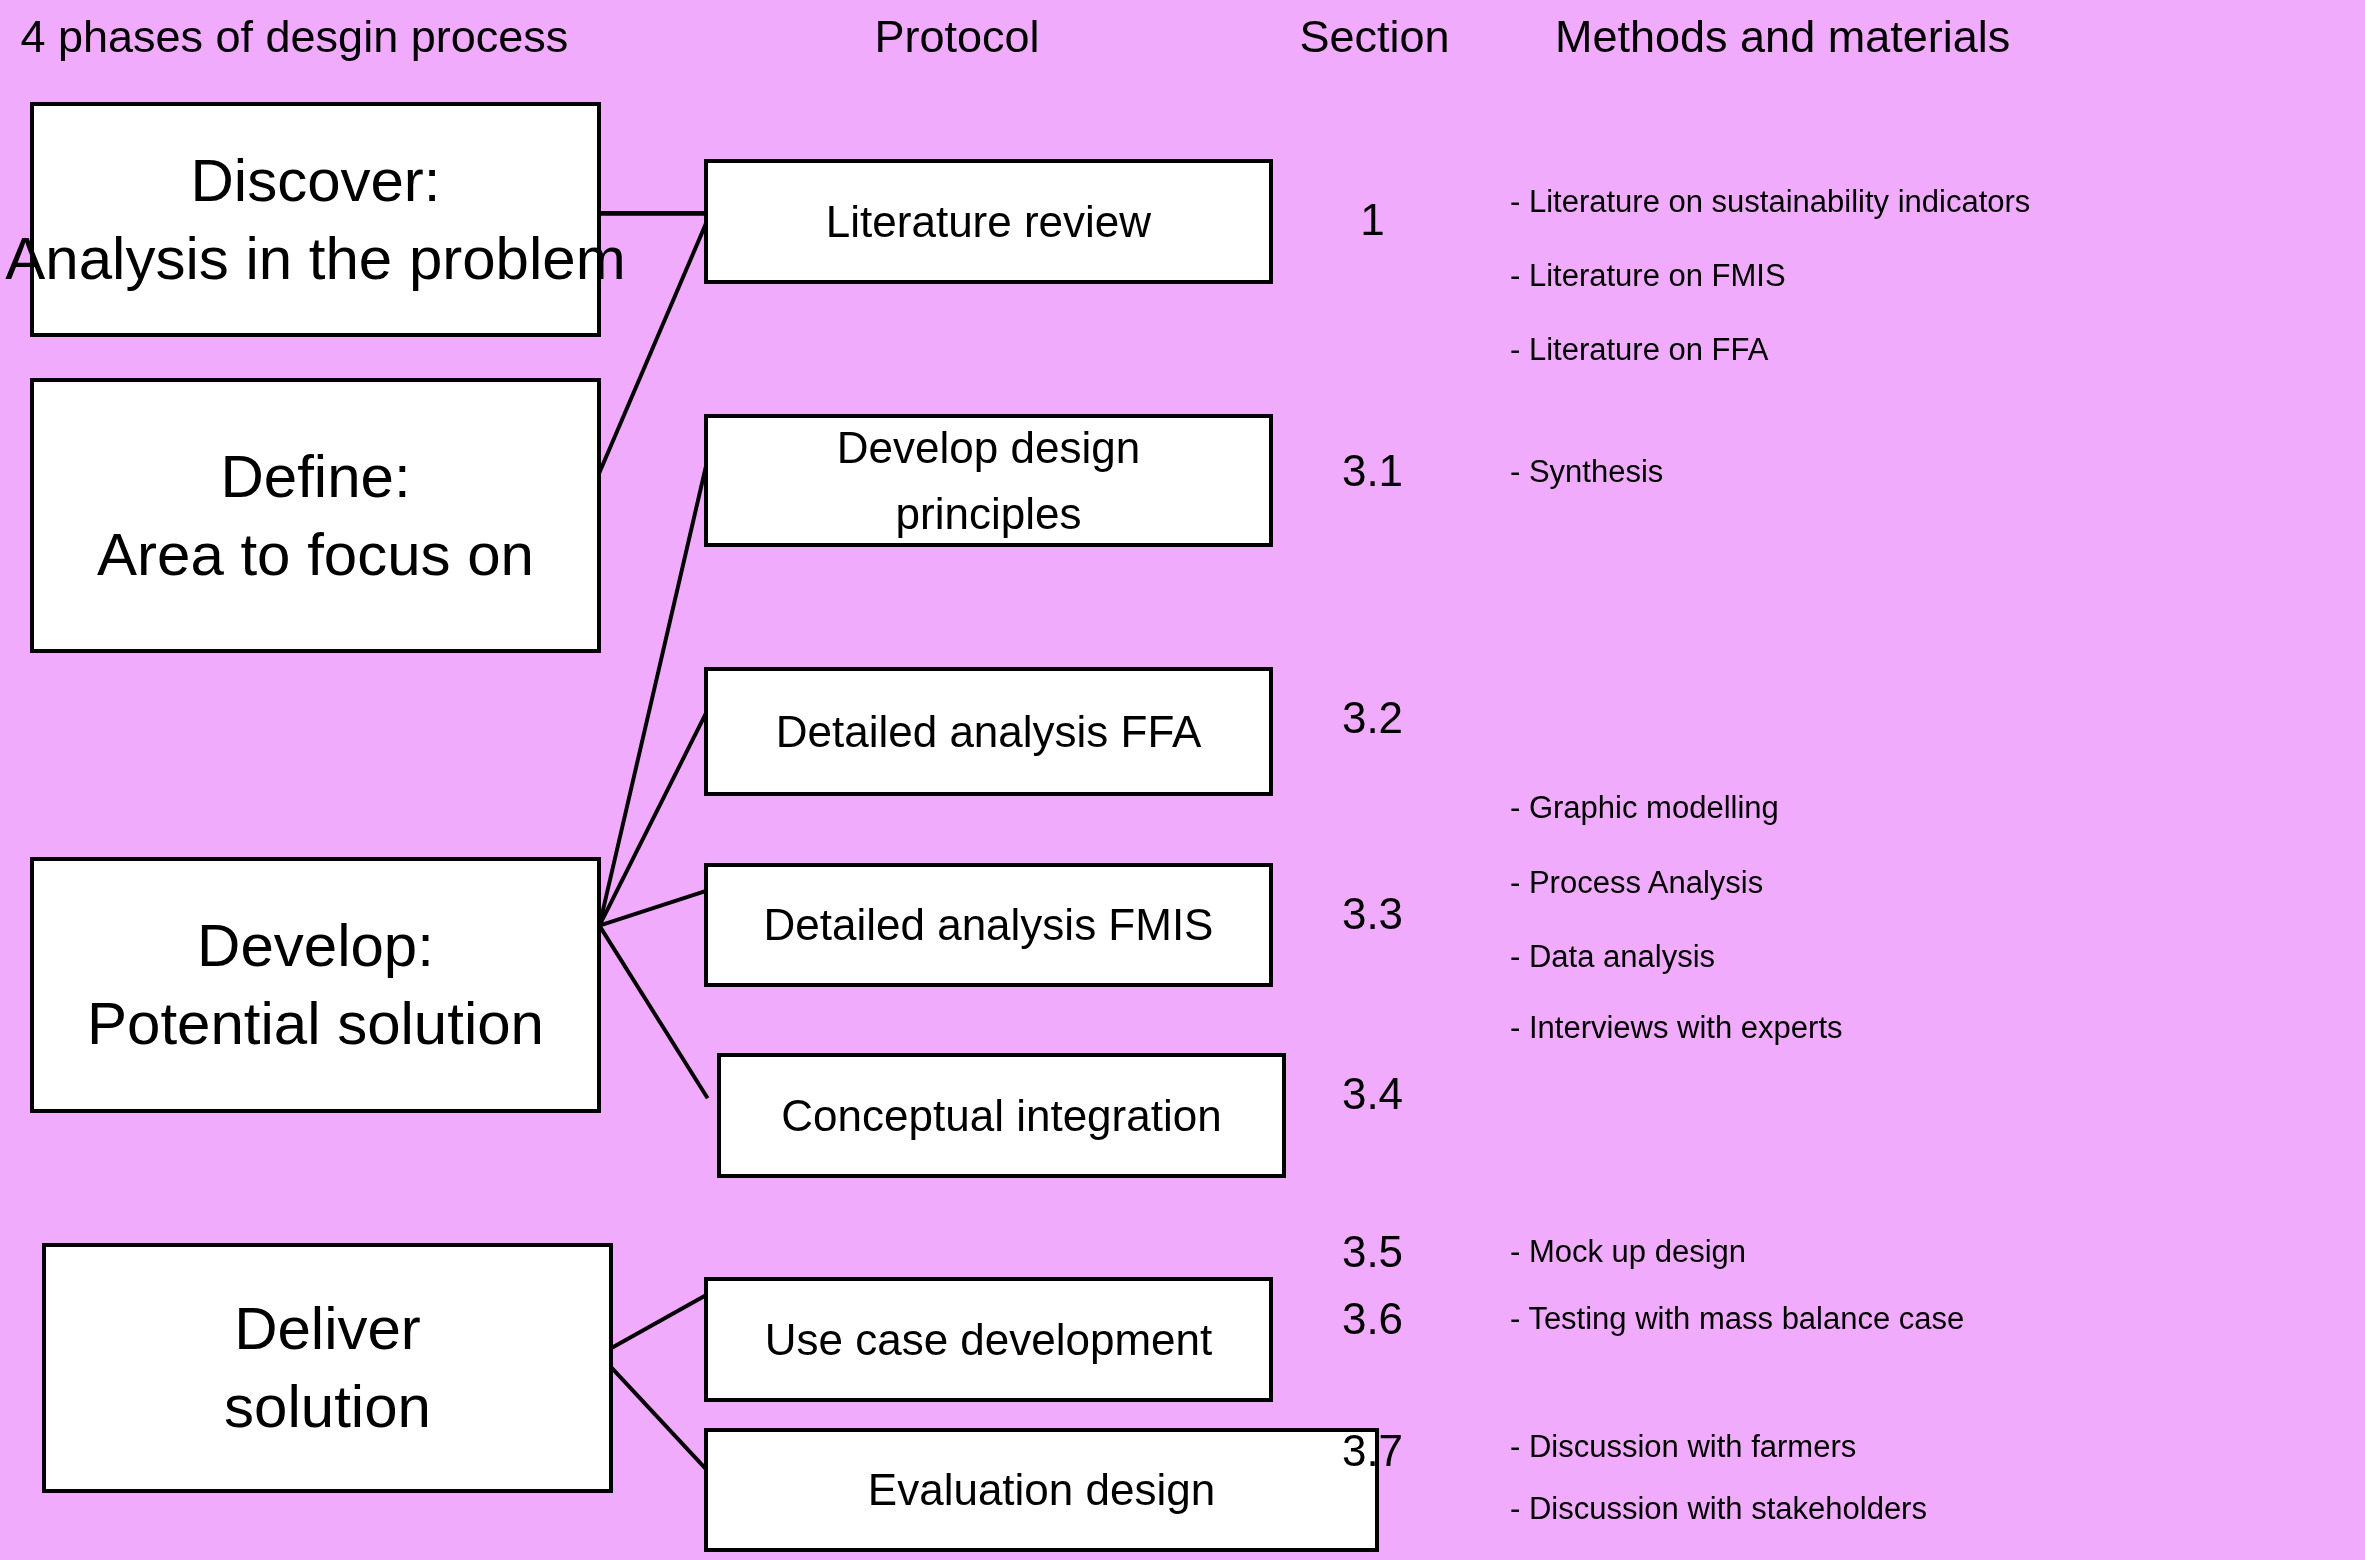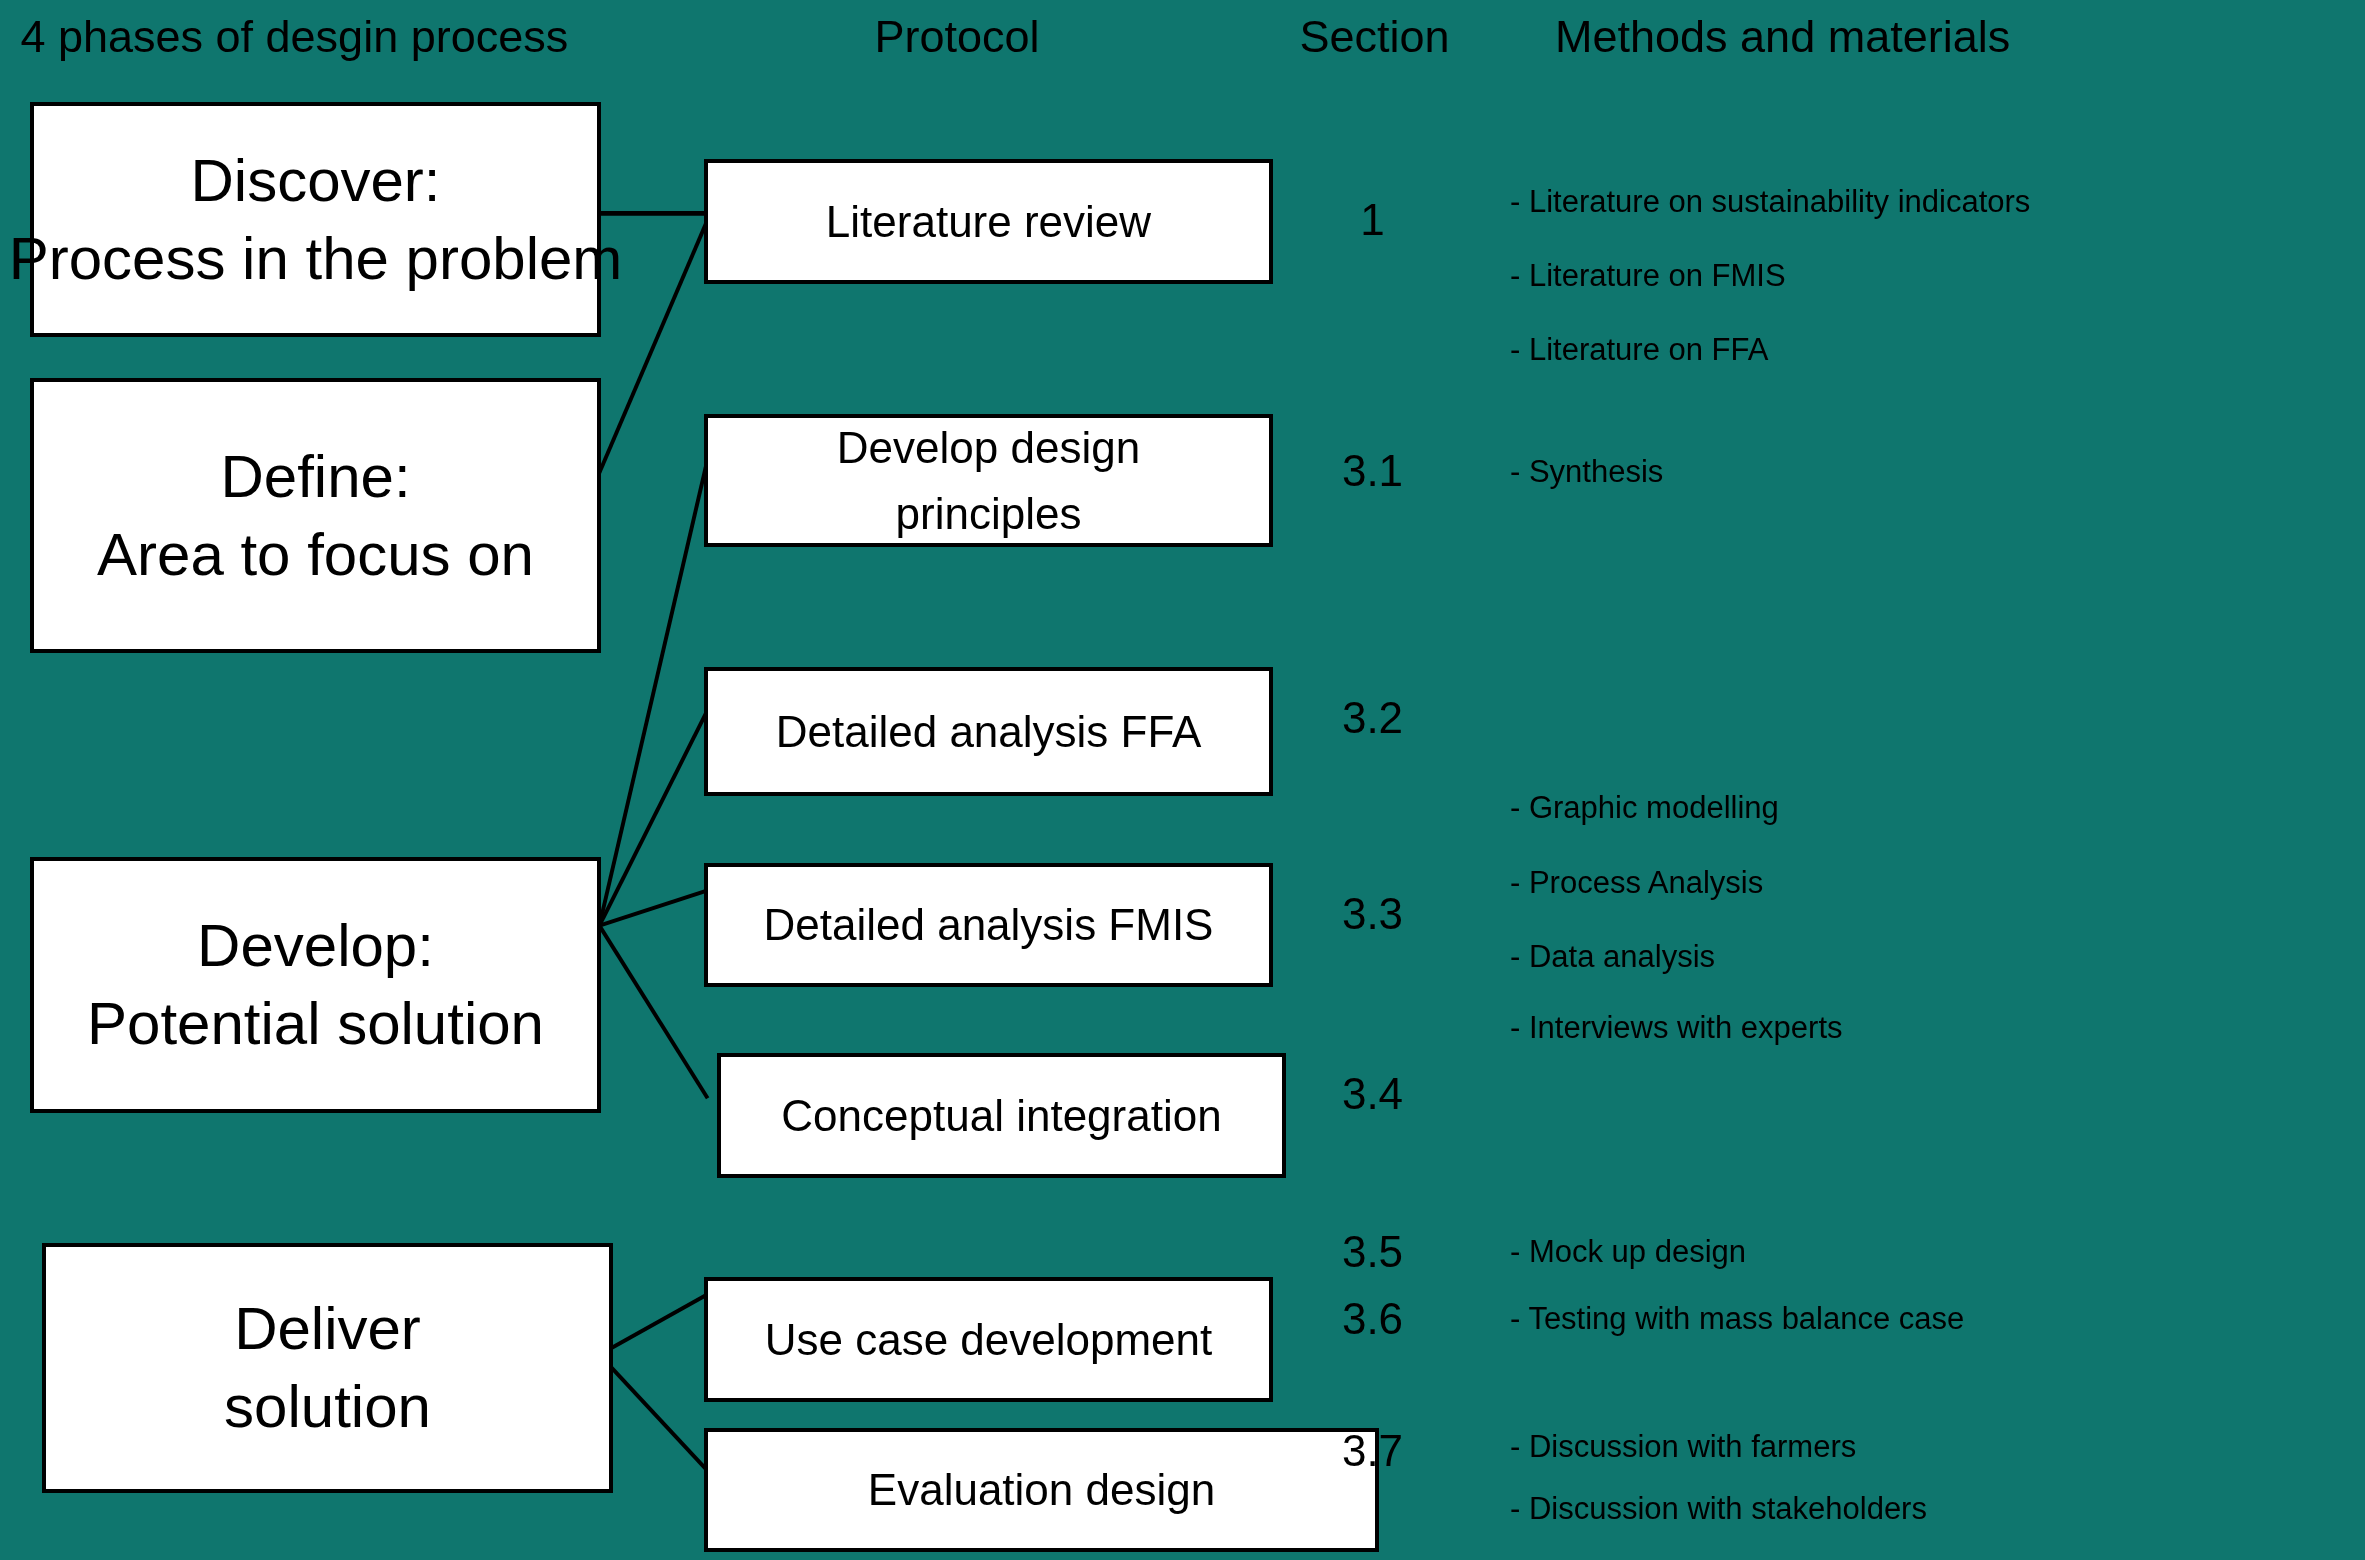--- a/index.html
+++ b/index.html
@@ -4,21 +4,21 @@
 <style>
   html, body {
     margin: 0;
     padding: 0;
     background: #ffffff;
   }
   #canvas {
     position: relative;
     width: 2366px;
     height: 1561px;
-    background: #0f766e;
+    background: #f0abfc;
     font-family: "Liberation Sans", sans-serif;
     color: #000000;
   }
   svg.connectors {
     position: absolute;
     left: 0;
     top: 0;
     width: 2366px;
     height: 1561px;
   }
@@ -78,21 +78,21 @@
     <line x1="764" y1="1727" x2="902" y2="1875" stroke="#000" stroke-width="5"></line>
   </svg>
 
   <div class="hdr" style="left:20.4px;">4 phases of desgin process</div>
   <div class="hdr centered" style="left:816px;width:282px;">Protocol</div>
   <div class="hdr centered" style="left:1290px;width:169px;">Section</div>
   <div class="hdr" style="left:1555px;">Methods and materials</div>
 
   <div class="box phase" style="left:30px;top:102px;width:571px;height:235px;">
     <div class="line">Discover:</div>
-    <div class="line">Process in the problem</div>
+    <div class="line">Analysis in the problem</div>
   </div>
 
   <div class="box phase" style="left:30px;top:378px;width:571px;height:275px;">
     <div class="line">Define:</div>
     <div class="line">Area to focus on</div>
   </div>
 
   <div class="box phase" style="left:30px;top:857px;width:571px;height:256px;">
     <div class="line">Develop:</div>
     <div class="line">Potential solution</div>

